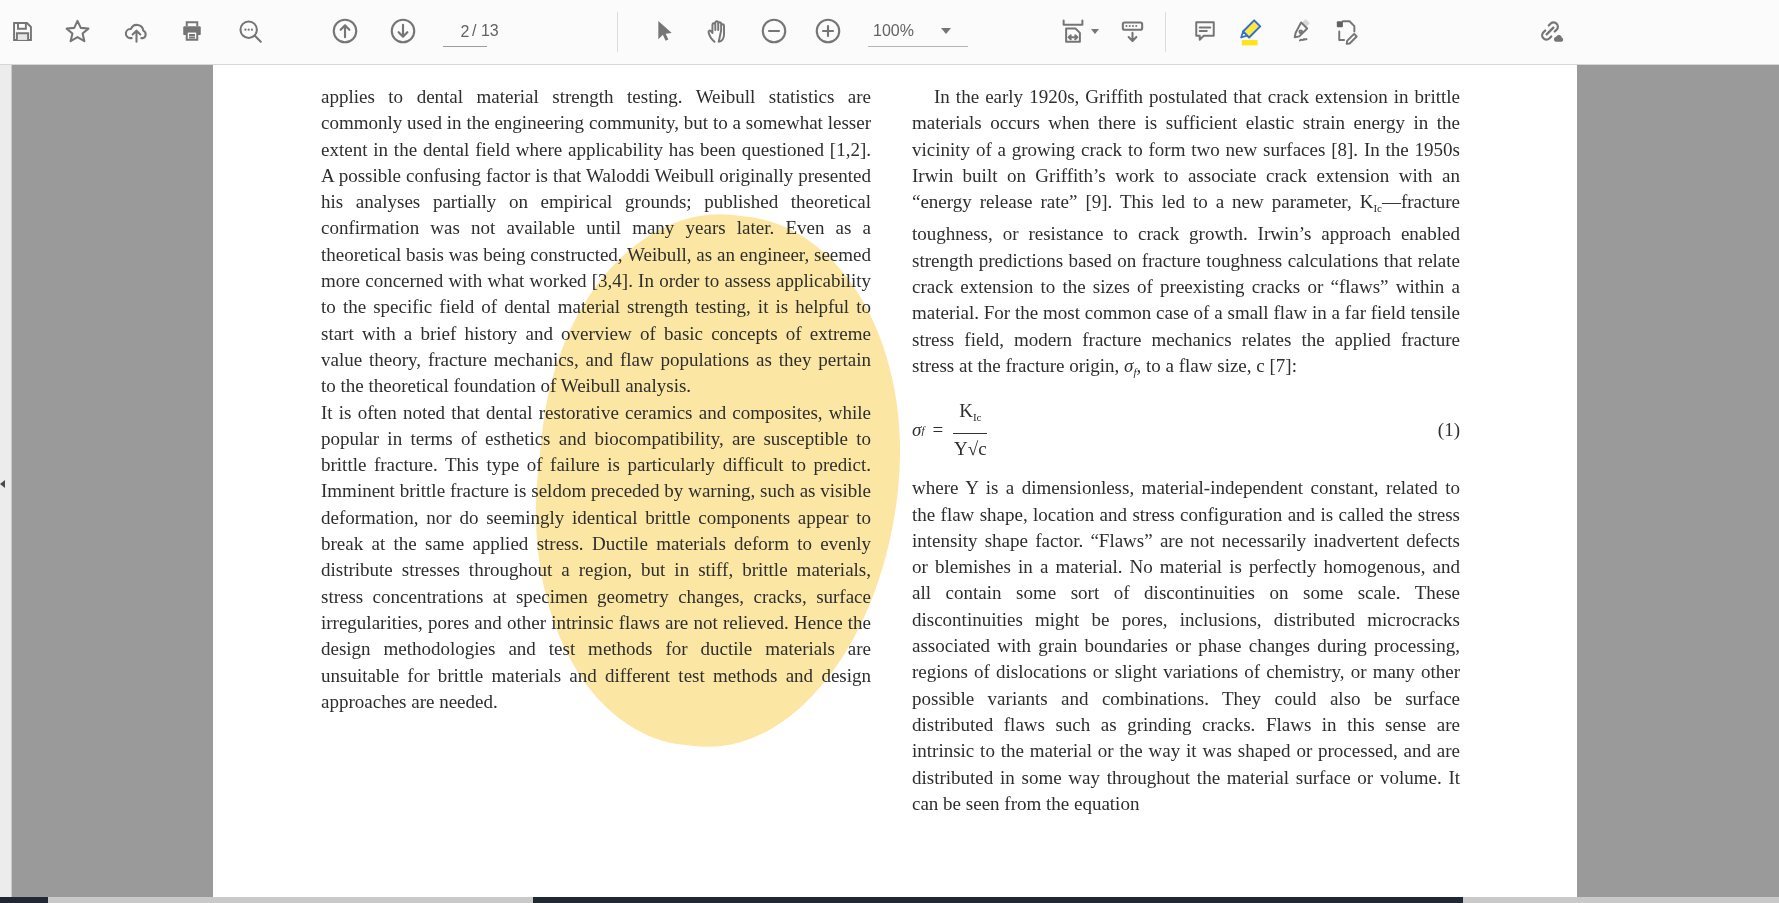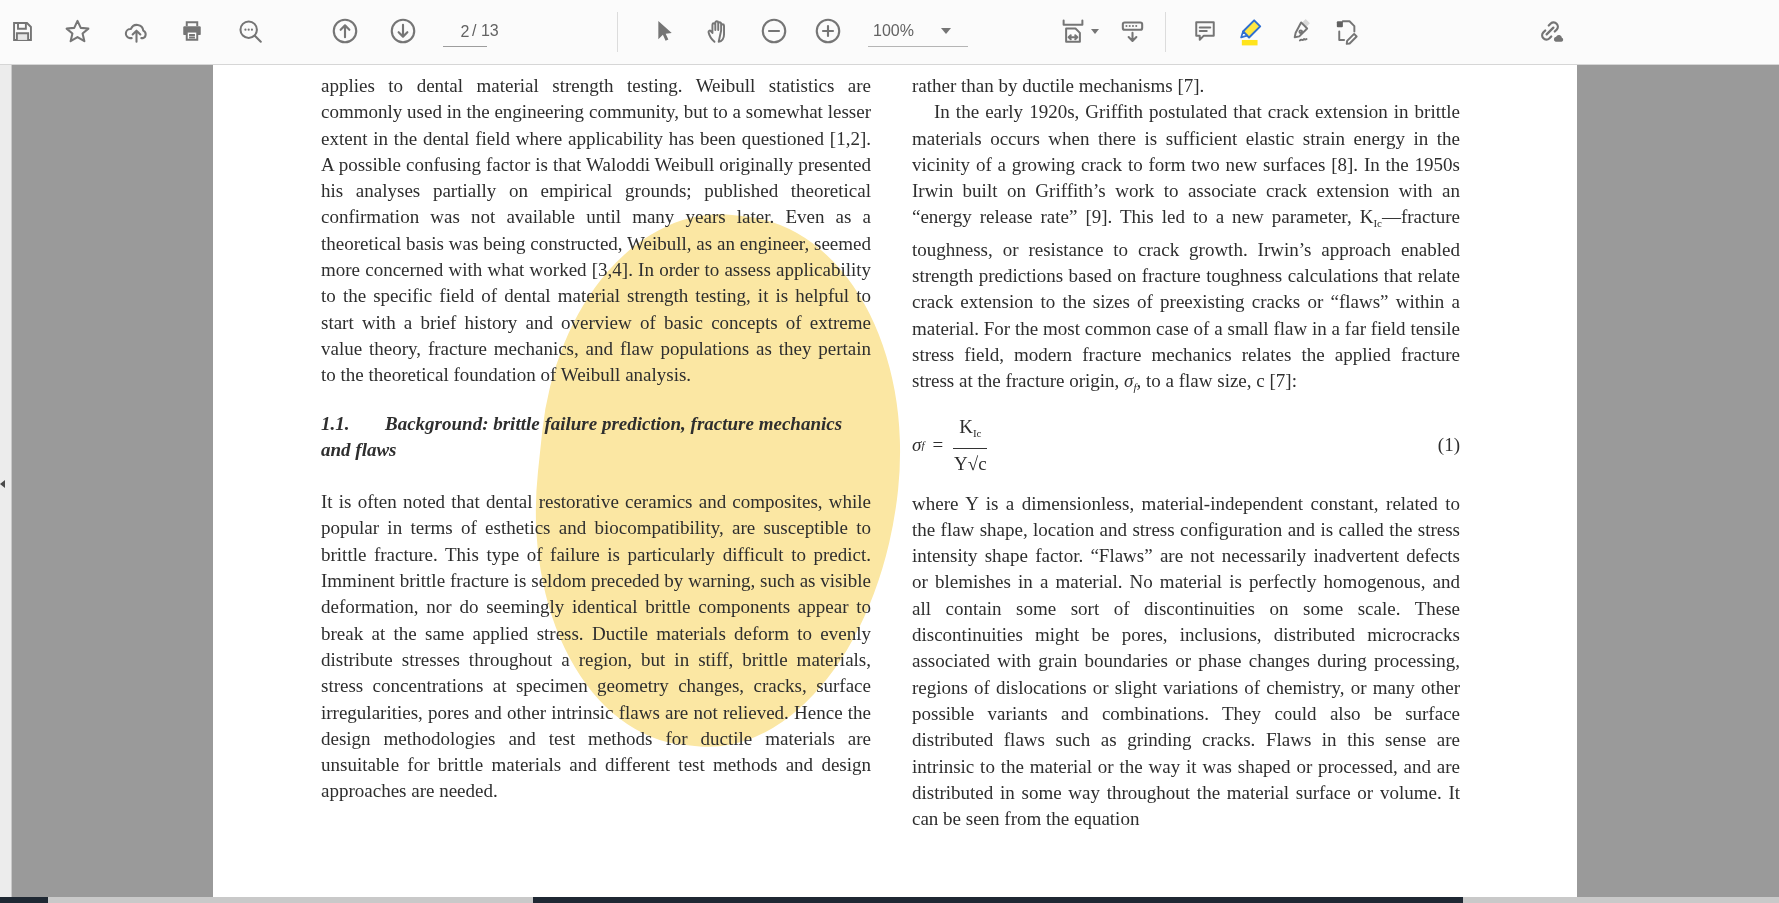--- a/index.html
+++ b/index.html
@@ -28,21 +28,21 @@
     background:#ececec;border-right:1px solid #c9c9c9;z-index:20;}
   .strip-handle{position:absolute;left:0;top:415px;width:0;height:0;
     border-top:4px solid transparent;border-bottom:4px solid transparent;
     border-right:5px solid #4a4a4a;}
   .page{position:absolute;left:213px;top:0;width:1364px;height:832px;
     background:#ffffff;}
 
   .highlight-blob{position:absolute;left:325px;top:150px;width:360px;height:532px;
     border-radius:48% 52% 50% 50% / 46% 50% 54% 50%;transform:rotate(6deg);z-index:1;}
 
-  .col{position:absolute;top:8px;z-index:2;color:#2e2e2e;
+  .col{position:absolute;top:19px;z-index:2;color:#2e2e2e;
     font-family:"Liberation Serif","DejaVu Serif",serif;font-size:19px;line-height:26.3px;}
   .col p{margin:0;text-align:justify;}
   .col-left{left:108px;width:550px;}
   .col-right{left:699px;width:548px;}
   .heading{margin-top:22px !important;margin-bottom:26px !important;
     font-weight:bold;font-style:italic;text-align:left !important;}
   .hnum{display:inline-block;width:64px;font-style:italic;}
   .indent{text-indent:22px;}
   .sub{font-size:11px;vertical-align:-4px;}
   .it{font-style:italic;}
@@ -228,28 +228,24 @@
     <div class="strip-handle"></div>
   </div>
 
   <div class="canvas">
     <div class="page">
 
       <div class="highlight-blob" style="background: rgb(251, 231, 163);"></div>
 
       <div class="col col-left">
         <p>applies to dental material strength testing. Weibull statistics are commonly used in the engineering community, but to a somewhat lesser extent in the dental field where applicability has been questioned [1,2]. A possible confusing factor is that Waloddi Weibull originally presented his analyses partially on empirical grounds; published theoretical confirmation was not available until many years later. Even as a theoretical basis was being constructed, Weibull, as an engineer, seemed more concerned with what worked [3,4]. In order to assess applicability to the specific field of dental material strength testing, it is helpful to start with a brief history and overview of basic concepts of extreme value theory, fracture mechanics, and flaw populations as they pertain to the theoretical foundation of Weibull analysis.</p>
-        <p class="heading">
-          <span class="hnum">1.1.</span><span>Background: brittle failure prediction, fracture mechanics and flaws</span>
-        </p>
         <p>It is often noted that dental restorative ceramics and composites, while popular in terms of esthetics and biocompatibility, are susceptible to brittle fracture. This type of failure is particularly difficult to predict. Imminent brittle fracture is seldom preceded by warning, such as visible deformation, nor do seemingly identical brittle components appear to break at the same applied stress. Ductile materials deform to evenly distribute stresses throughout a region, but in stiff, brittle materials, stress concentrations at specimen geometry changes, cracks, surface irregularities, pores and other intrinsic flaws are not relieved. Hence the design methodologies and test methods for ductile materials are unsuitable for brittle materials and different test methods and design approaches are needed.</p>
       </div>
 
       <div class="col col-right">
-        <p>rather than by ductile mechanisms [7].</p>
         <p class="indent"><span>In the early 1920s, Griffith postulated that crack extension in brittle materials occurs when there is sufficient elastic strain energy in the vicinity of a growing crack to form two new surfaces [8]. In the 1950s Irwin built on Griffith’s work to associate crack extension with an “energy release rate” [9]. This led to a new parameter, K</span><span class="sub">Ic</span><span>—fracture toughness, or resistance to crack growth. Irwin’s approach enabled strength predictions based on fracture toughness calculations that relate crack extension to the sizes of preexisting cracks or “flaws” within a material. For the most common case of a small flaw in a far field tensile stress field, modern fracture mechanics relates the applied fracture stress at the fracture origin, </span><span class="it">σ</span><span class="sub it">f</span><span>, to a flaw size, c [7]:</span></p>
 
         <div class="equation-row">
           <span class="eq">
             <span>σ</span>
               <span class="sub">f</span>
             <span style="margin-left:8px;font-style:normal">=</span>
             <span class="frac">
               <span class="num"><span>K</span><span class="sub">Ic</span></span>
               <span class="den">Y√c</span>

